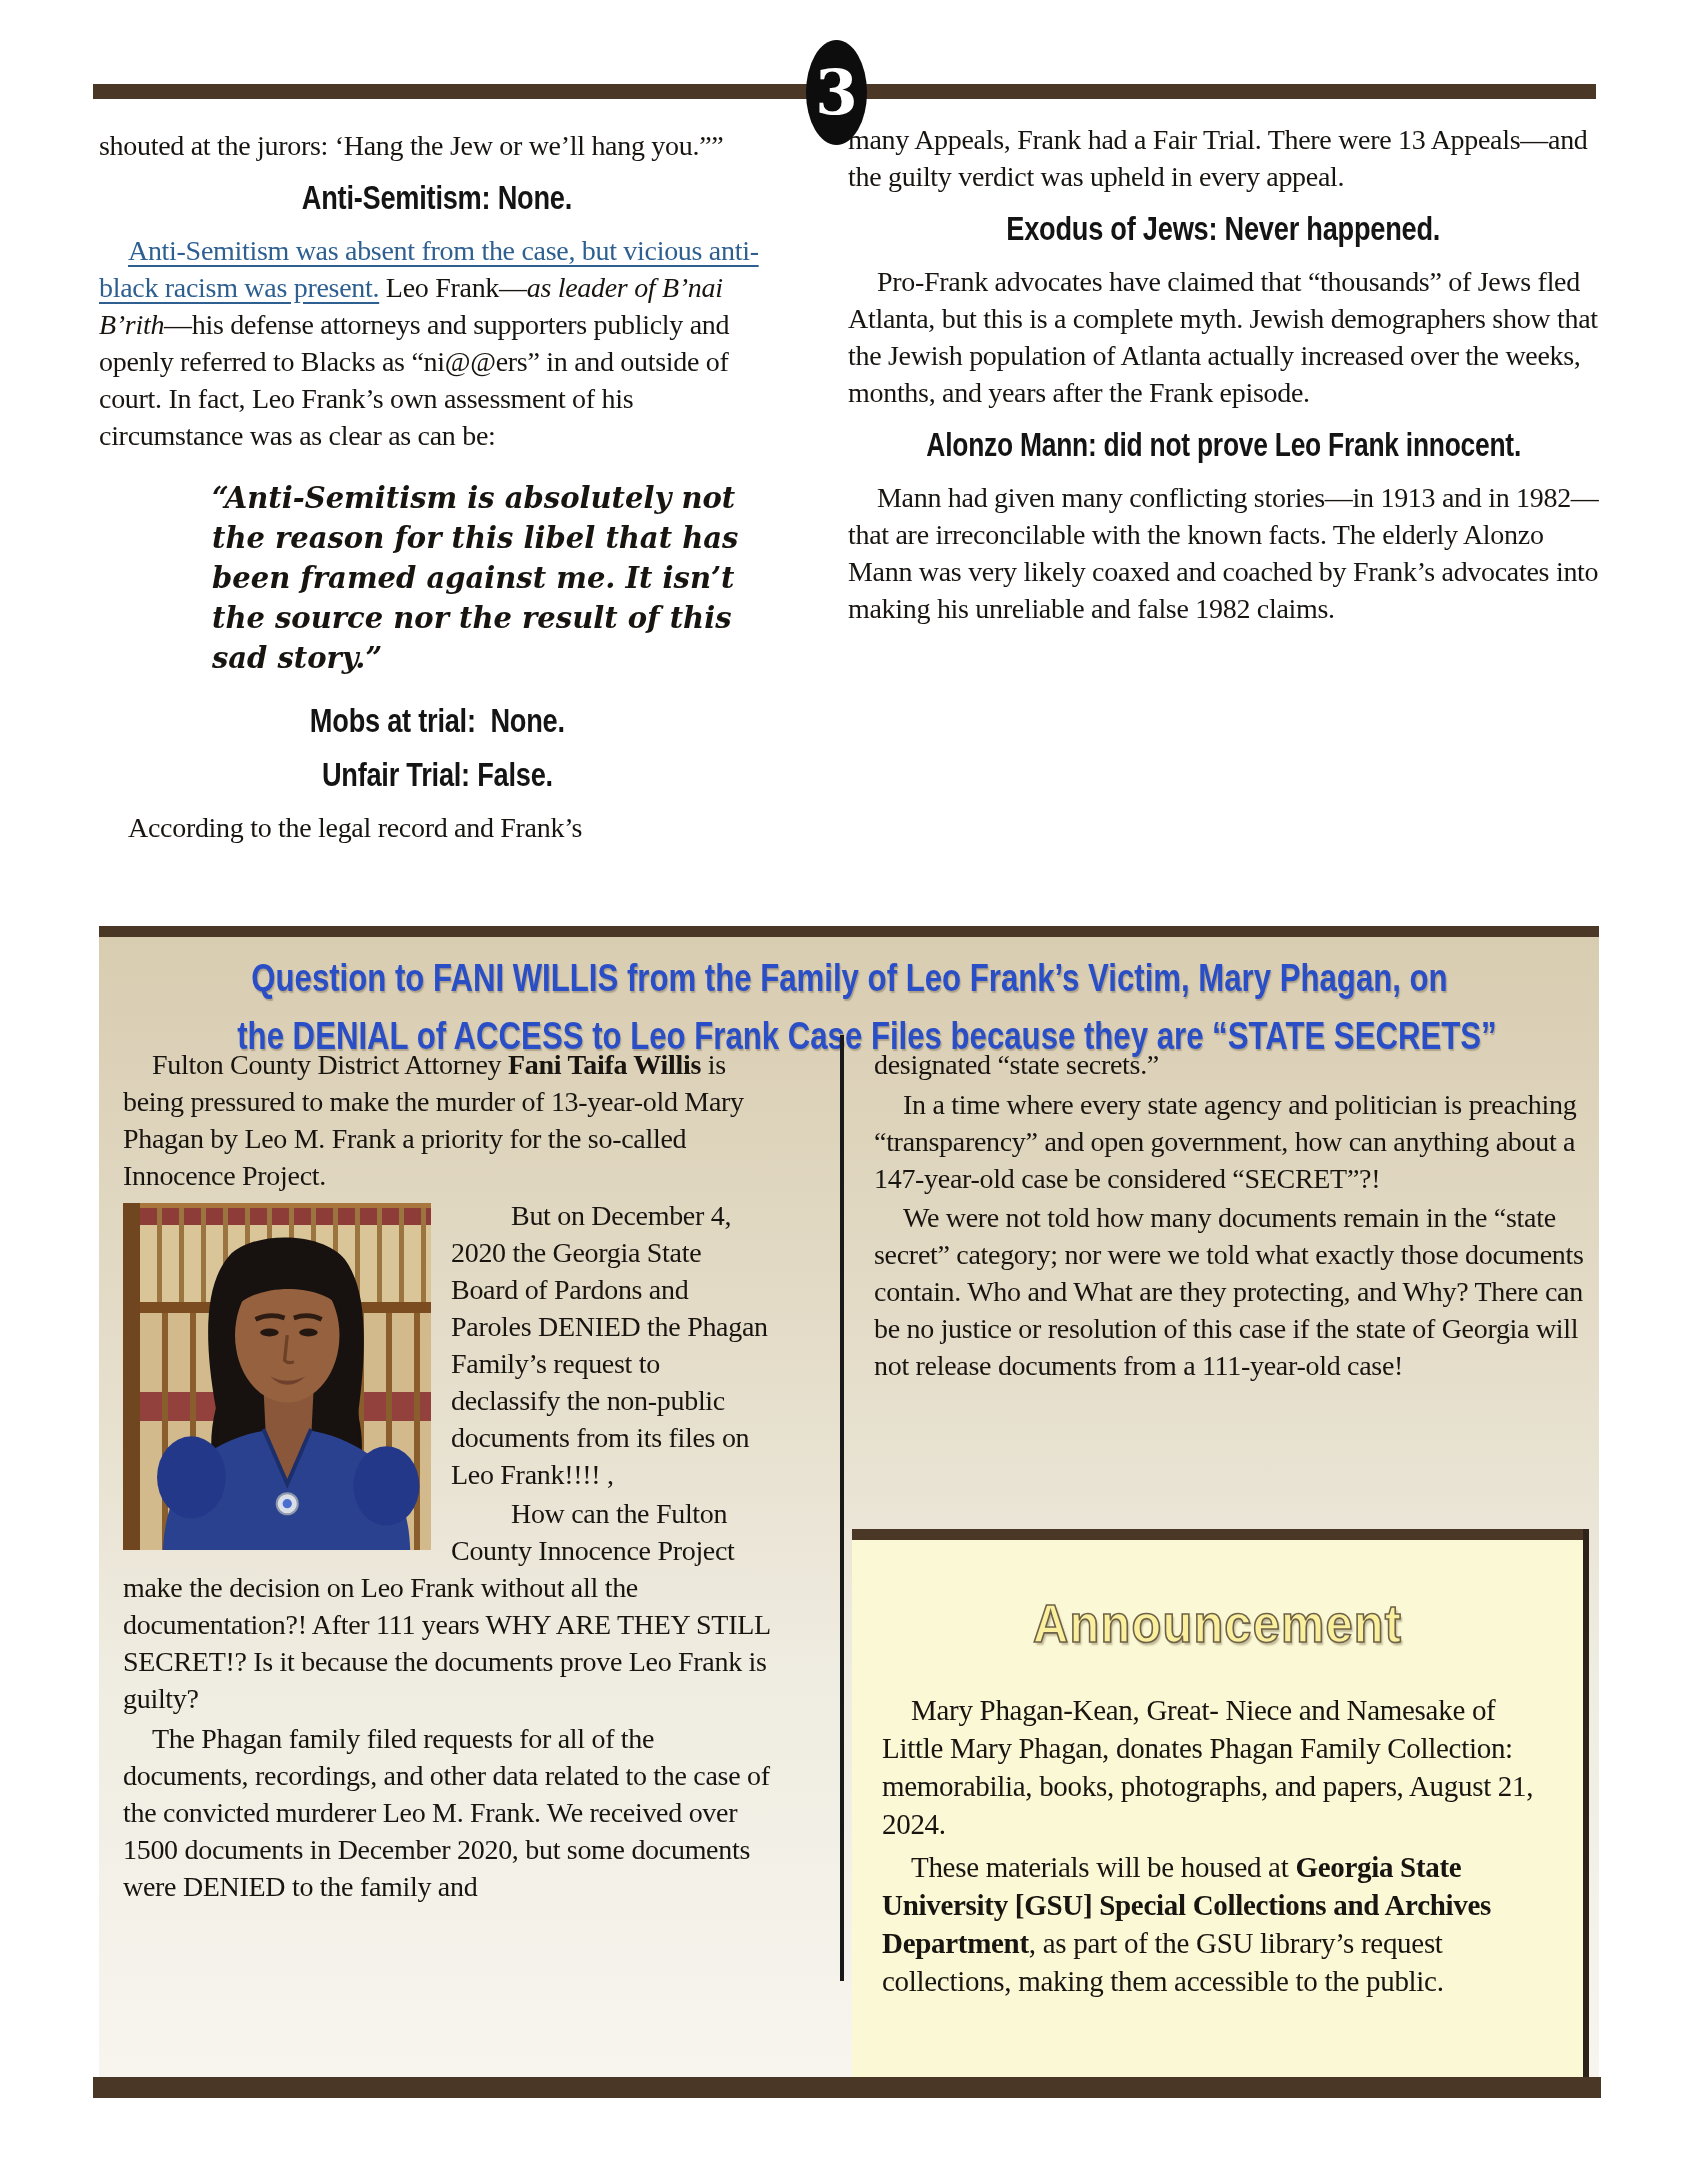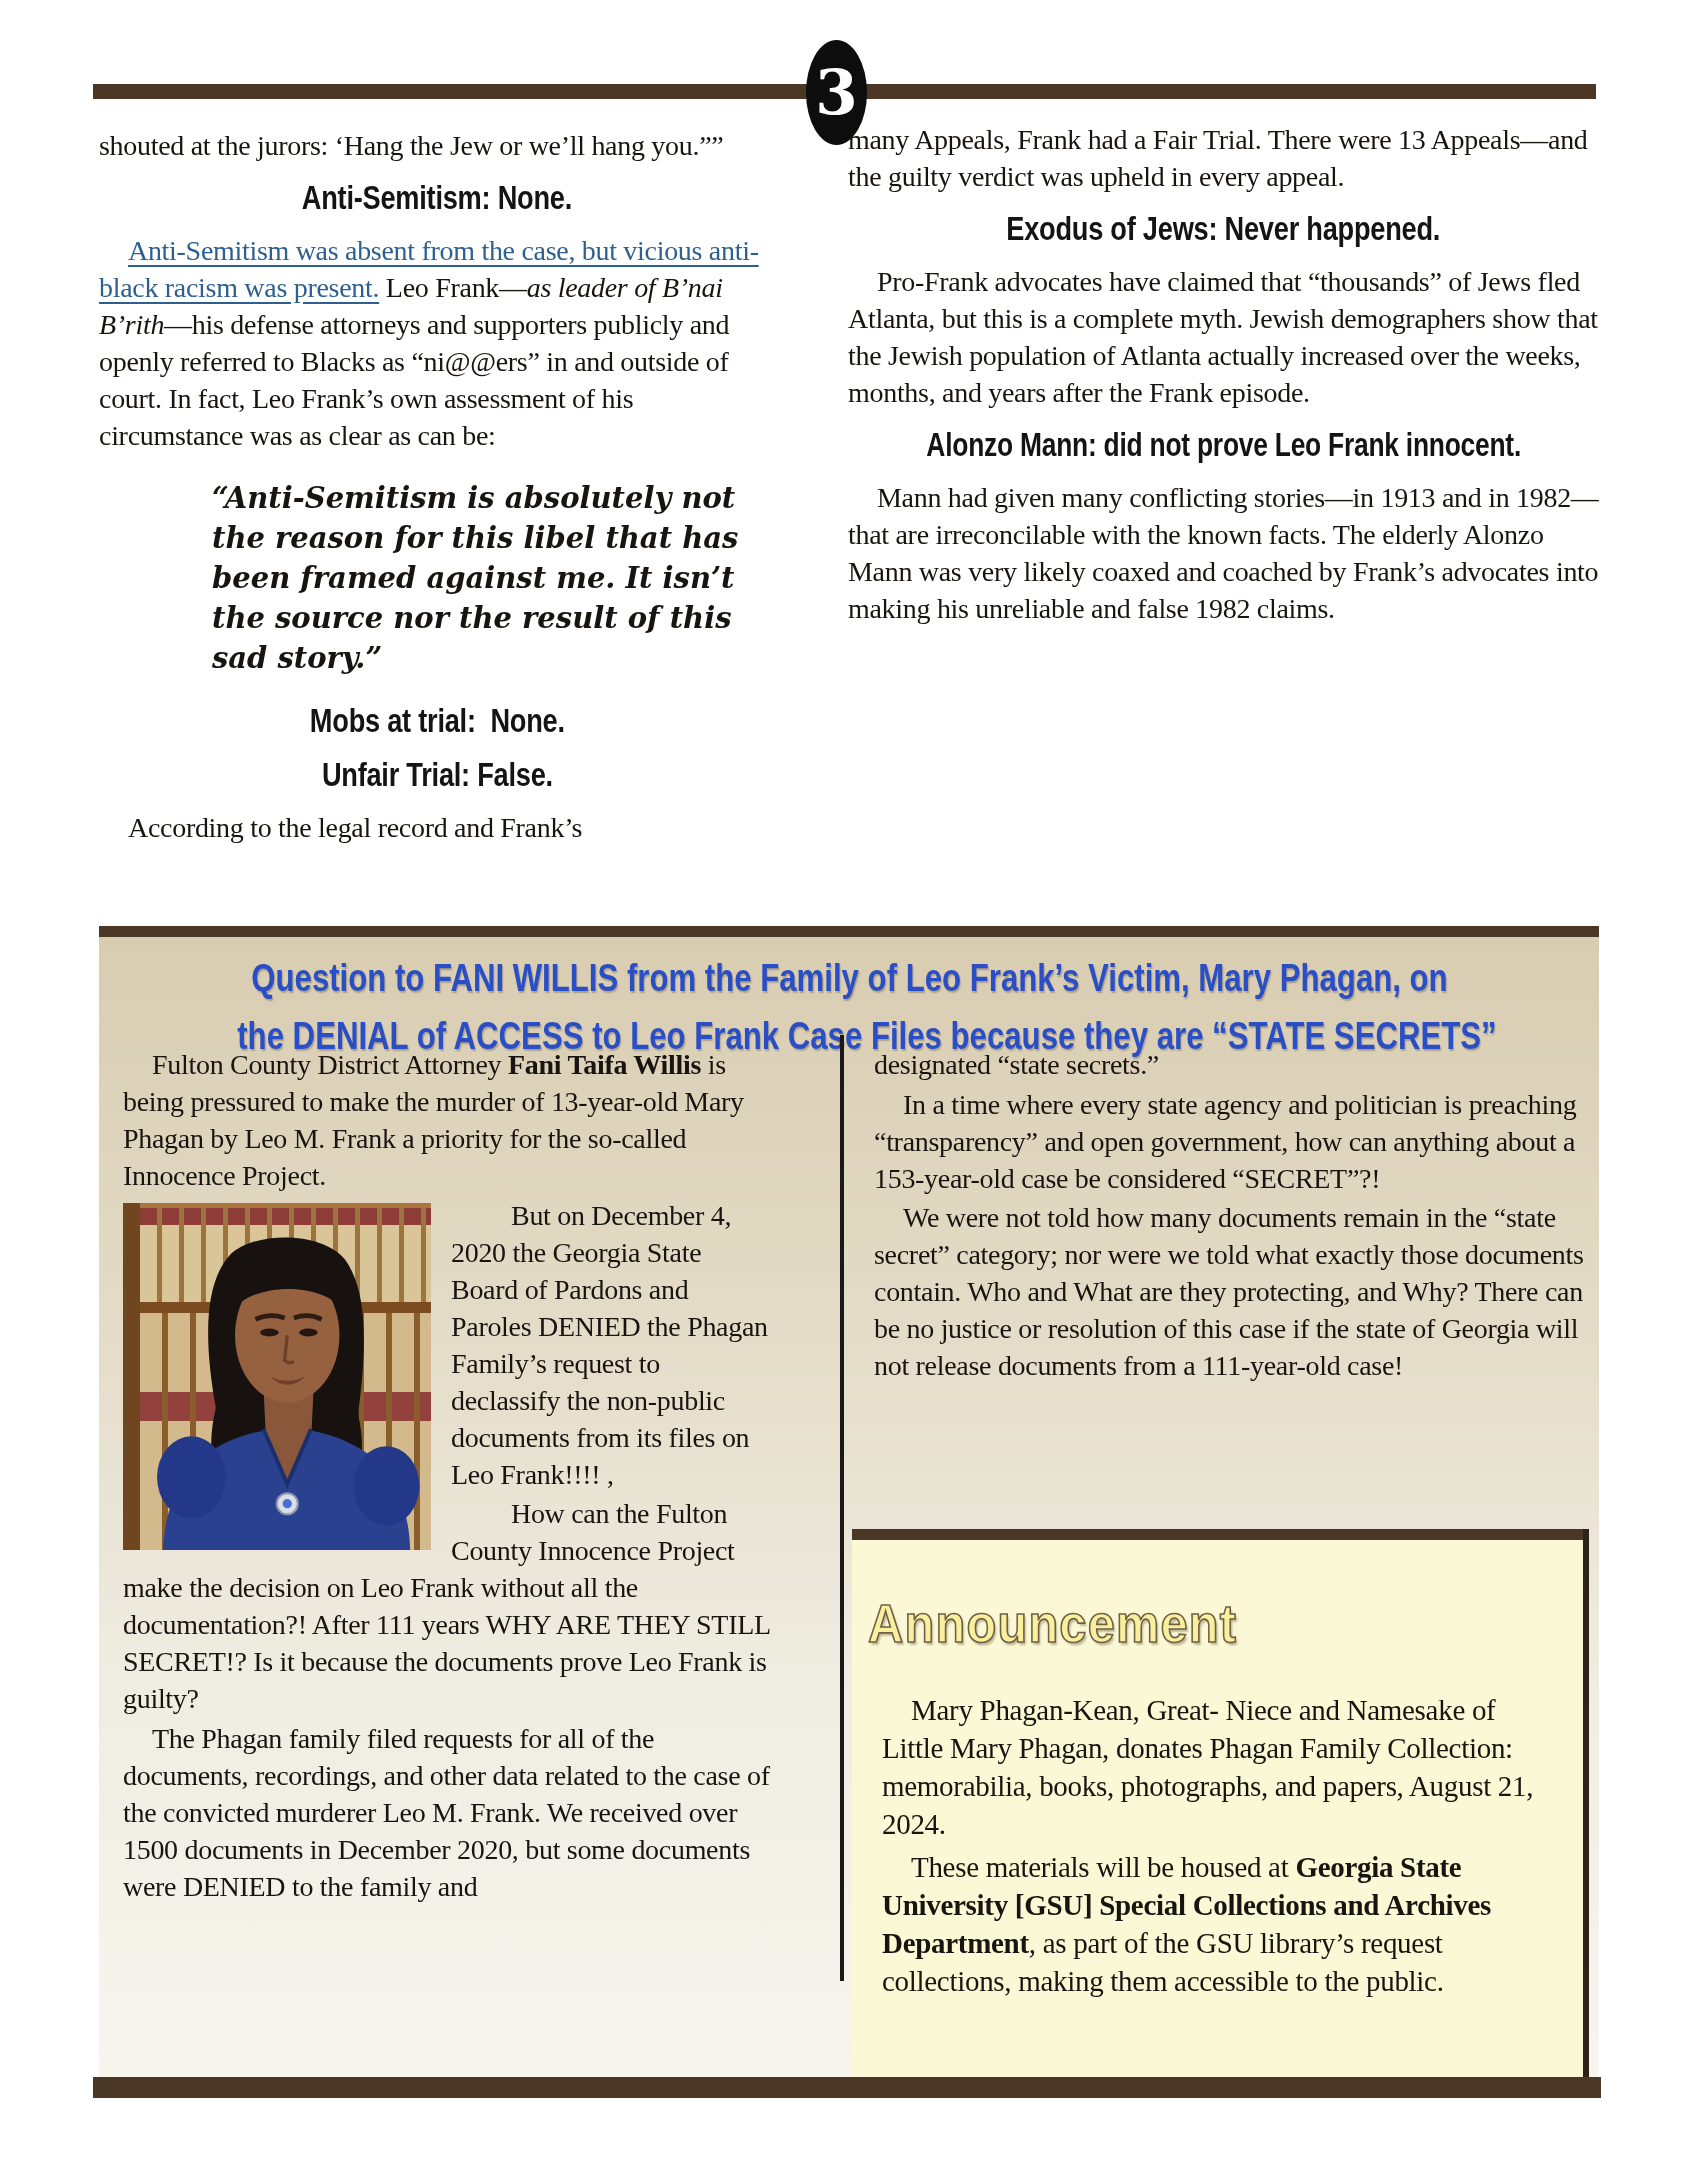--- a/index.html
+++ b/index.html
@@ -41,21 +41,21 @@
   .photo .plank{position:absolute;left:0;top:0;width:17px;height:100%;background:#6f461f;}
   .shelf-top{position:absolute;left:17px;top:5.3px;right:0;height:94px;background:repeating-linear-gradient(90deg,#d9c598 0 17px,#9c7440 17px 22px);}
   .shelf-top::before{content:"";position:absolute;top:0;left:0;right:0;height:17px;background:repeating-linear-gradient(90deg,#8e3c38 0 17px,rgba(0,0,0,0) 17px 22px);}
   .shelf-board{position:absolute;left:0;top:99px;right:0;height:10.6px;background:#7a4c1f;}
   .shelf-bottom{position:absolute;left:17px;top:110px;right:0;bottom:0;background:repeating-linear-gradient(90deg,#d2ba8c 0 22.5px,#8a5e2c 22.5px 28px);}
   .shelf-bottom::before{content:"";position:absolute;top:79px;left:0;right:0;height:29px;background:repeating-linear-gradient(90deg,#93413c 0 22.5px,rgba(0,0,0,0) 22.5px 28px);}
   .photo svg{position:absolute;left:0;top:0;}
   
   .announce{position:absolute;left:753px;top:603px;width:737px;height:548px;background:#fbf8d6;border-right:6.6px solid #2d231a;box-sizing:border-box;}
   .ann-topbar{height:10.6px;width:100%;background:#4a3726;}
-  .ann-title{text-align:left;margin-top:53px;}
+  .ann-title{text-align:center;margin-top:53px;}
   .ann-title span{display:inline-block;transform:scaleX(0.92);transform-origin:50% 50%;
     font-family:"Liberation Sans",sans-serif;font-weight:700;font-size:53px;letter-spacing:1.3px;
     color:#f9ef9c;-webkit-text-stroke:1.7px #6e6148;text-shadow:2px 2.6px 2px rgba(90,75,40,0.35);}
   .ann-body{padding:37px 26.5px 0 30px;font-size:29px;line-height:38px;letter-spacing:-0.3px;}
   .ann-body p{margin-bottom:5.3px;}
 </style>
 </head>
 <body>
 
 <div class="toprule"></div>
@@ -121,21 +121,21 @@
         </svg>
       </div>
       <p class="indent2">But on December 4, 2020 the Georgia State Board of Pardons and Paroles DENIED the Phagan Family’s request to declassify the non-public documents from its files on Leo Frank!!!!    ,</p>
       <p class="indent2">How can the Fulton County Innocence Project make the decision on Leo Frank without all the documentation?! After 111 years WHY ARE THEY STILL SECRET!? Is it because the documents prove Leo Frank is guilty?</p>
       <p class="indent">The Phagan family filed requests for all of the documents, recordings, and other data related to the case of the convicted murderer Leo M. Frank. We received over 1500 documents in December 2020, but some documents were DENIED to the family and</p>
     </div>
   </div>
 
   <div class="box-right bodytext">
     <p>designated “state secrets.”</p>
-    <p class="indent">In a time where every state agency and politician is preaching “transparency” and open government, how can anything about a 153-year-old case be considered “SECRET”?!</p>
+    <p class="indent">In a time where every state agency and politician is preaching “transparency” and open government, how can anything about a 147-year-old case be considered “SECRET”?!</p>
     <p class="indent">We were not told how many documents remain in the “state secret” category; nor were we told what exactly those documents contain. Who and What are they protecting, and Why? There can be no justice or resolution of this case if the state of Georgia will not release documents from a 111-year-old case!</p>
   </div>
 
   <div class="divider"></div>
 
   <div class="announce">
     <div class="ann-topbar"></div>
     <div class="ann-title">
       <span>Announcement</span>
     </div>

